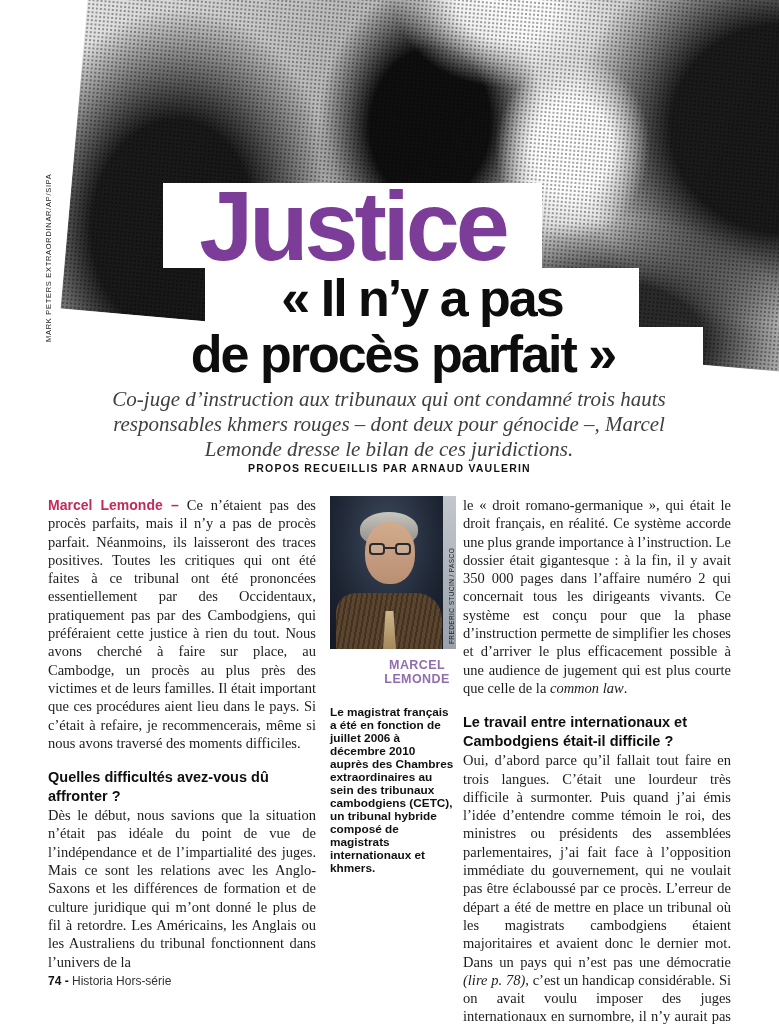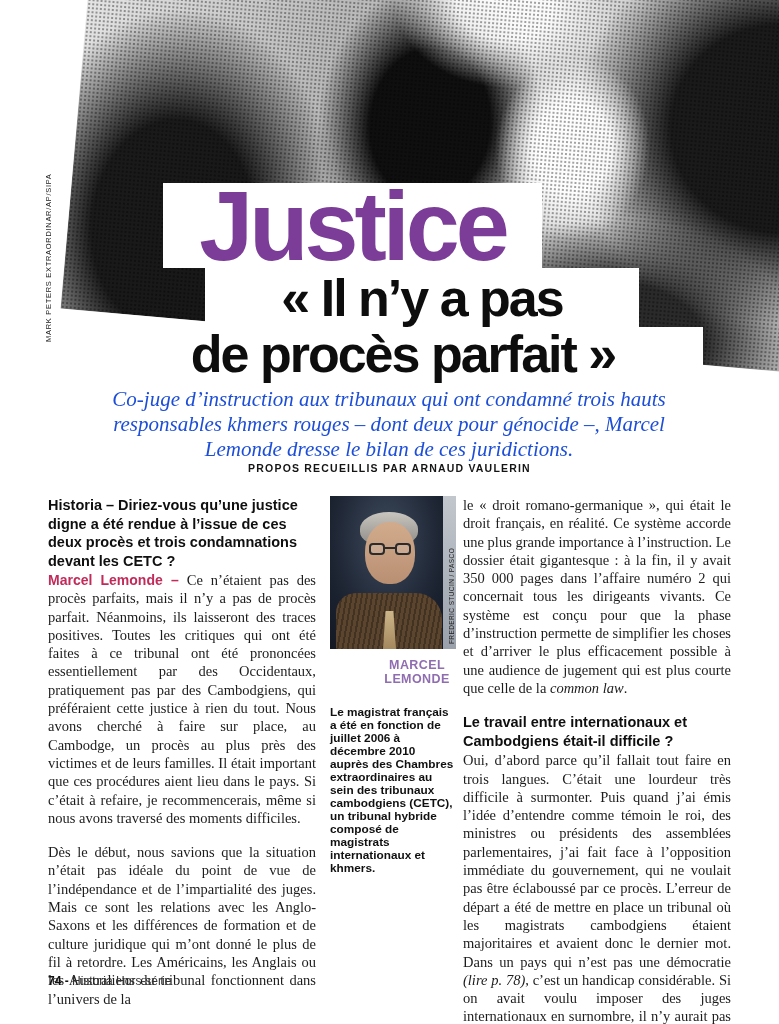--- a/index.html
+++ b/index.html
@@ -48,21 +48,21 @@
   .band-h1 { left:205px; top:268px; width:434px; height:59px; }
   .band-h2 { left:103px; top:327px; width:600px; height:54px; }
   .headline {
     font-family:"Liberation Sans","DejaVu Sans",sans-serif;
     font-weight:900; font-size:52px; letter-spacing:-2px; color:#0d0d0d;
     white-space:nowrap;
   }
 
   .standfirst {
     position:absolute; left:89px; top:387px; width:600px; z-index:3;
-    text-align:center; font-style:italic; font-size:21px; line-height:25px; color:#1d4ed8;
+    text-align:center; font-style:italic; font-size:21px; line-height:25px; color:#404040;
   }
   .byline {
     position:absolute; left:0; top:462px; width:779px; z-index:3; text-align:center;
     font-family:"Liberation Sans","DejaVu Sans",sans-serif;
     font-weight:bold; font-size:10.5px; letter-spacing:1.2px; color:#141414;
   }
 
   
   .col { position:absolute; top:496px; }
   .col-1 { left:48px;  width:268px; }
@@ -149,23 +149,23 @@
     <div class="headline">« Il n’y a pas</div>
   </div>
   <div class="band band-h2">
     <div class="headline">de procès parfait »</div>
   </div>
 
   <div class="standfirst">Co-juge d’instruction aux tribunaux qui ont condamné trois hauts responsables khmers rouges – dont deux pour génocide –, Marcel Lemonde dresse le bilan de ces juridictions.</div>
   <div class="byline">PROPOS RECUEILLIS PAR ARNAUD VAULERIN</div>
 
   <div class="col col-1">
-    <p class="q">Historia – Diriez-vous qu’une justice digne a été rendue à l’issue de ces deux procès et trois condamnations devant les CETC ?</p>
     <p class="a"><span class="speaker">Marcel Lemonde – </span><span>Ce n’étaient pas des procès parfaits, mais il n’y a pas de procès parfait. Néanmoins, ils laisseront des traces positives. Toutes les critiques qui ont été faites à ce tribunal ont été prononcées essentiellement par des Occidentaux, pratiquement pas par des Cambodgiens, qui préféraient cette justice à rien du tout. Nous avons cherché à faire sur place, au Cambodge, un procès au plus près des victimes et de leurs familles. Il était important que ces procédures aient lieu dans le pays. Si c’était à refaire, je recommencerais, même si nous avons traversé des moments difficiles.</span></p>
     <div class="gap"></div>
+    <p class="q">Quelles difficultés avez-vous dû affronter ?</p>
     <p class="a"><span>Dès le début, nous savions que la situation n’était pas idéale du point de vue de l’indépendance et de l’impartialité des juges. Mais ce sont les relations avec les Anglo-Saxons et les différences de formation et de culture juridique qui m’ont donné le plus de fil à retordre. Les Américains, les Anglais ou les Australiens du tribunal fonctionnent dans l’univers de la </span></p>
   </div>
 
   <div class="col col-2">
     <div class="portrait">
       <div class="hair"></div>
       <div class="face"></div>
       <div class="glasses">
         <div class="lens l"></div>
         <div class="bridge"></div>

